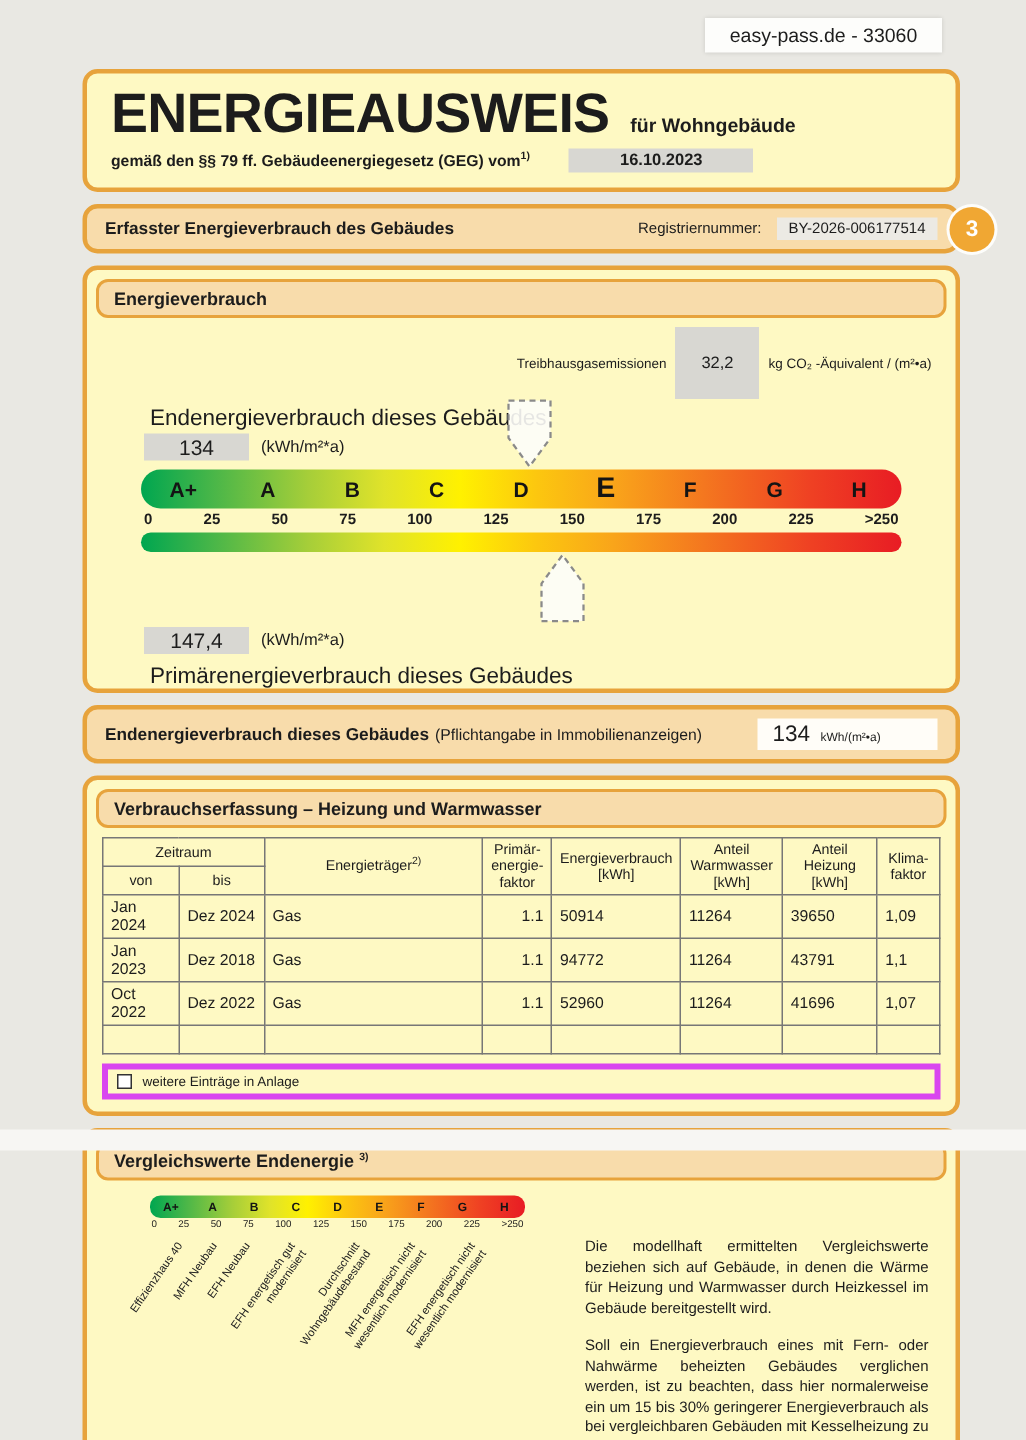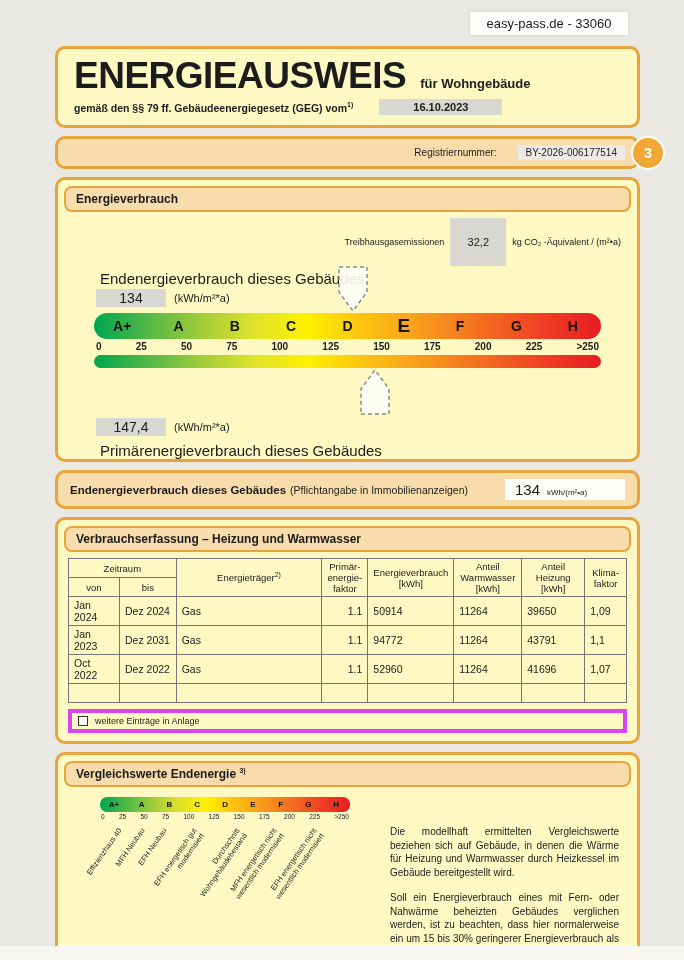--- a/index.html
+++ b/index.html
@@ -3,21 +3,21 @@
 <meta charset="utf-8">
 <style>
   html,body { margin:0; padding:0; }
   body {
     width:684px; height:960px; overflow:hidden;
     background:#e9e8e3;
     font-family:"Liberation Sans", sans-serif;
     color:#1c1c1c;
     position:relative;
   }
-  .page { position:relative; width:684px; height:960px; padding-top:46px; box-sizing:border-box; }
+  .page { position:relative; width:684px; height:767px; padding-top:46px; box-sizing:border-box; }
 
   .brand-box {
     position:absolute; top:12px; right:56px;
     background:#fdfdfb; padding:4px 14px; font-size:13px;
     box-shadow:0 0 3px rgba(0,0,0,.12);
     min-width:130px; text-align:center;
   }
 
   .panel {
     border:3px solid #e7a33c; border-radius:10px; background:#fef9c3;
@@ -38,21 +38,21 @@
   .title-row { display:flex; align-items:flex-end; gap:14px; }
   .main-title { font-size:37px; font-weight:bold; line-height:1; margin:0; letter-spacing:-0.5px; }
   .subtitle { font-size:13px; font-weight:bold; padding-bottom:3px; }
   .law-row { display:flex; align-items:center; gap:26px; margin-top:5px; font-size:10.5px; font-weight:bold; }
   sup { font-size:7px; }
   .chip { background:#d8d7d2; padding:1px 12px; font-size:13px; display:inline-block; min-width:46px; text-align:center; }
   .date-chip { padding:2px 34px; font-size:11px; }
 
   
   .registry-title { font-weight:bold; font-size:11.5px; }
-  .registry-right { margin-left:auto; font-size:10px; display:flex; align-items:center; gap:21px; }
+  .registry-right { margin-left:auto; font-size:10px; display:flex; align-items:center; gap:10px; }
   .registry-value { background:#eceae4; padding:2px 8px; }
   .page-circle {
     position:absolute; right:-26px; top:50%; transform:translateY(-50%);
     width:30px; height:30px; border-radius:50%; background:#f0a733;
     color:#fff; font-weight:bold; font-size:15px;
     display:flex; align-items:center; justify-content:center;
     box-shadow:0 0 0 2px #fdfdfb;
   }
 
   
@@ -128,20 +128,21 @@
       <h1 class="main-title">ENERGIEAUSWEIS</h1>
       <div class="subtitle">für Wohngebäude</div>
     </div>
     <div class="law-row">
       <span><span>gemäß den §§ 79 ff. Gebäudeenergiegesetz (GEG) vom</span><sup>1)</sup></span>
       <span class="chip date-chip">16.10.2023</span>
     </div>
   </div>
 
   <div class="band">
+    <span class="registry-title">Erfasster Energieverbrauch des Gebäudes</span>
     <span class="registry-right">
       <span>Registriernummer:</span>
       <span class="registry-value">BY-2026-006177514</span>
     </span>
     <span class="page-circle">3</span>
   </div>
 
   <div class="panel">
     <div class="pill">Energieverbrauch</div>
 
@@ -243,21 +244,21 @@
             <td>Dez 2024</td>
             <td>Gas</td>
             <td class="pef">1.1</td>
             <td>50914</td>
             <td>11264</td>
             <td>39650</td>
             <td>1,09</td>
         </tr>
         <tr>
           <td>Jan 2023</td>
-            <td>Dez 2031</td>
+            <td>Dez 2018</td>
             <td>Gas</td>
             <td class="pef">1.1</td>
             <td>94772</td>
             <td>11264</td>
             <td>43791</td>
             <td>1,1</td>
         </tr>
         <tr>
           <td>Oct 2022</td>
             <td>Dez 2022</td>

